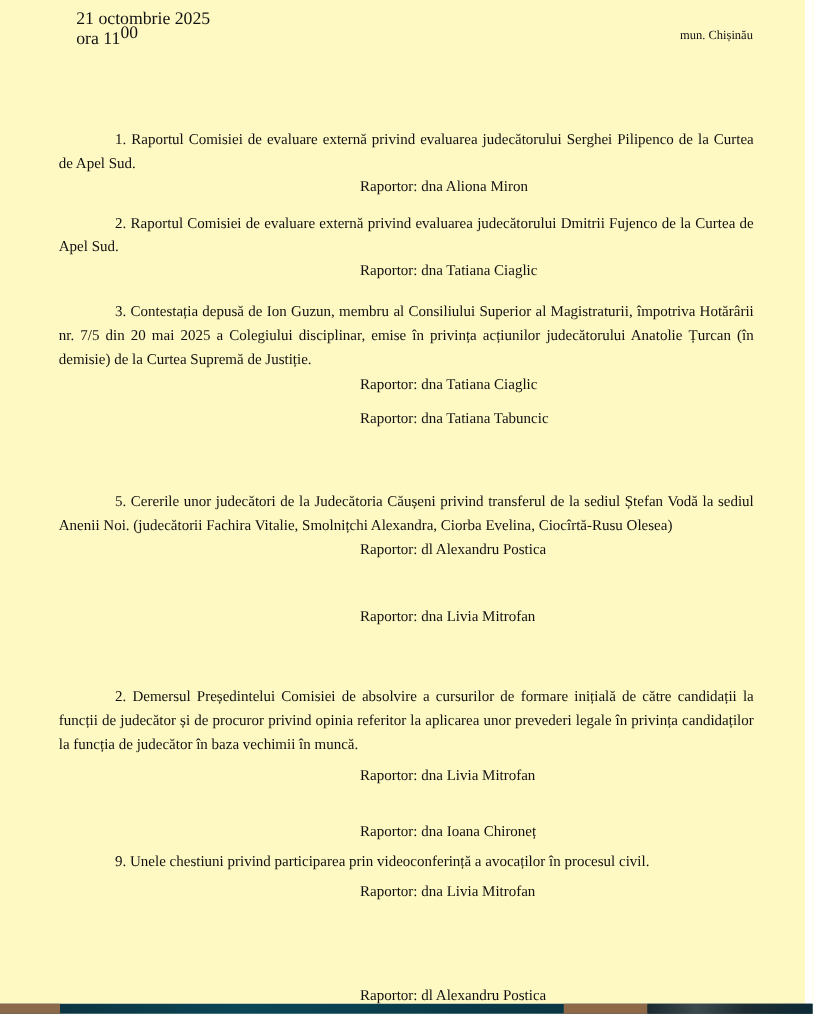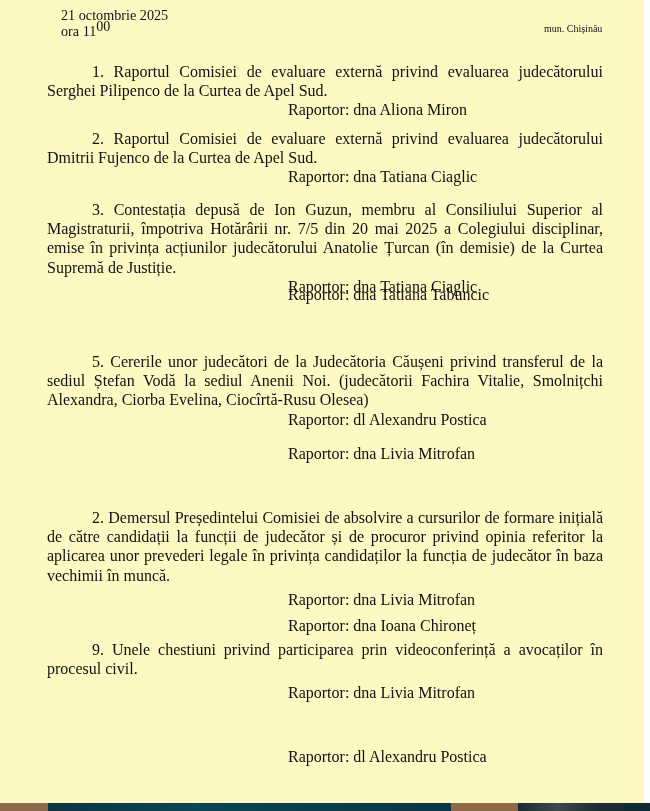--- a/index.html
+++ b/index.html
@@ -4,21 +4,21 @@
 <style>
   html, body { margin: 0; padding: 0; }
   body {
     width: 650px; height: 811px; overflow: hidden; background: #ffffff;
     font-family: "Liberation Serif", serif; color: #111; position: relative;
   }
   .page { position: absolute; left: 0; top: 0; width: 644px; height: 803px; background: #fef9c3; }
   .header-left { position: absolute; left: 61px; top: 7px; font-size: 14.2px; line-height: 16px; }
   .header-right { position: absolute; left: 510px; top: 21px; font-size: 10px; line-height: 16px; margin-left: 34px; }
   sup { font-size: 14px; vertical-align: 5px; line-height: 0; text-align: center; }
-  .item { position: absolute; left: 47px; width: 556px; font-size: 16px; line-height: 19.2px; }
+  .item { position: absolute; left: 47px; width: 556px; font-size: 12px; line-height: 19.2px; margin-top: 40px; }
   .item-text { text-align: justify; text-indent: 45px; margin: 0; }
   .reporter { margin: 0; padding-left: 241px; white-space: nowrap; }
   .taskbar { position: absolute; left: 0; top: 803px; width: 650px; height: 8px;
     background: linear-gradient(90deg, #0d2f3c 0%, #0a4656 30%, #0b3947 60%, #08303c 100%); }
   .tb-seg1 { position: absolute; left: 0; top: 0; width: 48px; height: 8px; background: #8a6a4b; }
   .tb-seg2 { position: absolute; left: 451px; top: 0; width: 67px; height: 8px; background: #8f6848; }
   .tb-seg3 { position: absolute; left: 518px; top: 0; width: 132px; height: 8px;
     background: linear-gradient(90deg,#1b2a30,#3c4a4c 30%,#1d2c32 60%,#0d2a36); }
 </style>
 </head>

